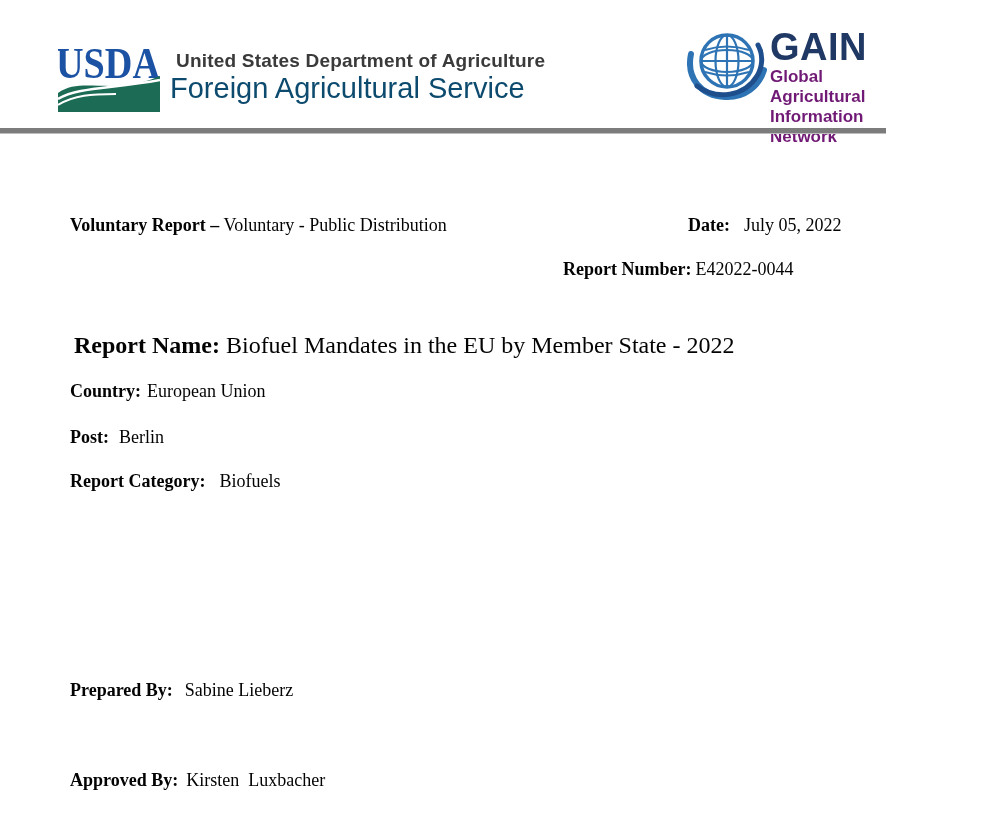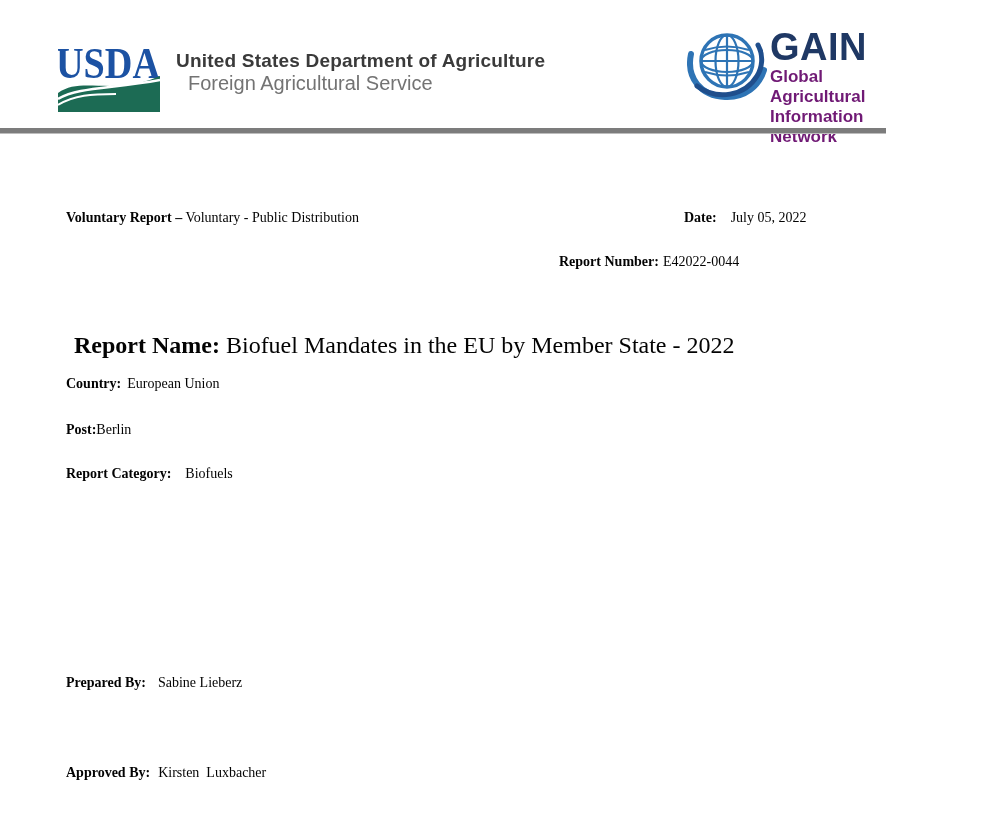--- a/index.html
+++ b/index.html
@@ -23,25 +23,25 @@
     position: absolute;
     left: 176px; top: 50px;
     font-family: "Liberation Sans", sans-serif;
     font-size: 19px;
     font-weight: 700;
     color: #3a3a3a;
     letter-spacing: 0.2px;
   }
   .usda-line2 {
     position: absolute;
-    left: 188px; top: 72px;
+    left: 170px; top: 72px;
     font-family: "Liberation Sans", sans-serif;
-    font-size: 20px;
+    font-size: 29px;
     font-weight: 400;
-    color: #737373;
+    color: #0c4a6e;
   }
   .gain-globe {
     position: absolute;
     left: 687px; top: 26px;
     width: 80px; height: 80px;
   }
   .gain-text {
     position: absolute;
     left: 770px; top: 27px;
     font-family: "Liberation Sans", sans-serif;
@@ -63,39 +63,39 @@
     position: absolute;
     left: 0; top: 128px;
     width: 1000px; height: 5px;
     background: #7c7c7c;
     border-bottom: 1px solid #bdbdbd;
   }
 
   
   .line {
     position: absolute;
-    font-size: 14px;
+    font-size: 18px;
     white-space: pre-wrap;
     color: #030303;
   }
   .b { font-weight: bold; }
   .line-voluntary    { left: 52px;  top: 194px; }
   .line-date         { left: 670px; top: 194px; }
   .line-reportnumber { left: 545px; top: 238px; }
   .line-reportname   { left: 50px;  top: 305px; font-size: 24px; }
   .line-country      { left: 52px;  top: 360px; }
   .line-post         { left: 52px;  top: 406px; }
   .line-category     { left: 52px;  top: 450px; }
   .line-prepared     { left: 52px;  top: 659px; }
   .line-approved     { left: 52px;  top: 749px; }
 
   .ml4  { margin-left: 4px; }
   .ml6  { margin-left: 6px; }
   .ml8  { margin-left: 8px; }
-  .ml10 { }
+  .ml10 { margin-left: 10px; }
   .ml12 { margin-left: 12px; }
   .ml14 { margin-left: 14px; margin-top: 28px; }
 </style>
 </head>
 <body>
 
 <div class="page">
 
   <svg class="usda-svg" viewBox="0 0 102 70" aria-hidden="true">
     <text x="-2" y="36" font-size="44" font-weight="bold" fill="#1C52A3" textLength="104" lengthAdjust="spacingAndGlyphs" style="font-family:'Liberation Serif',serif">USDA</text>

